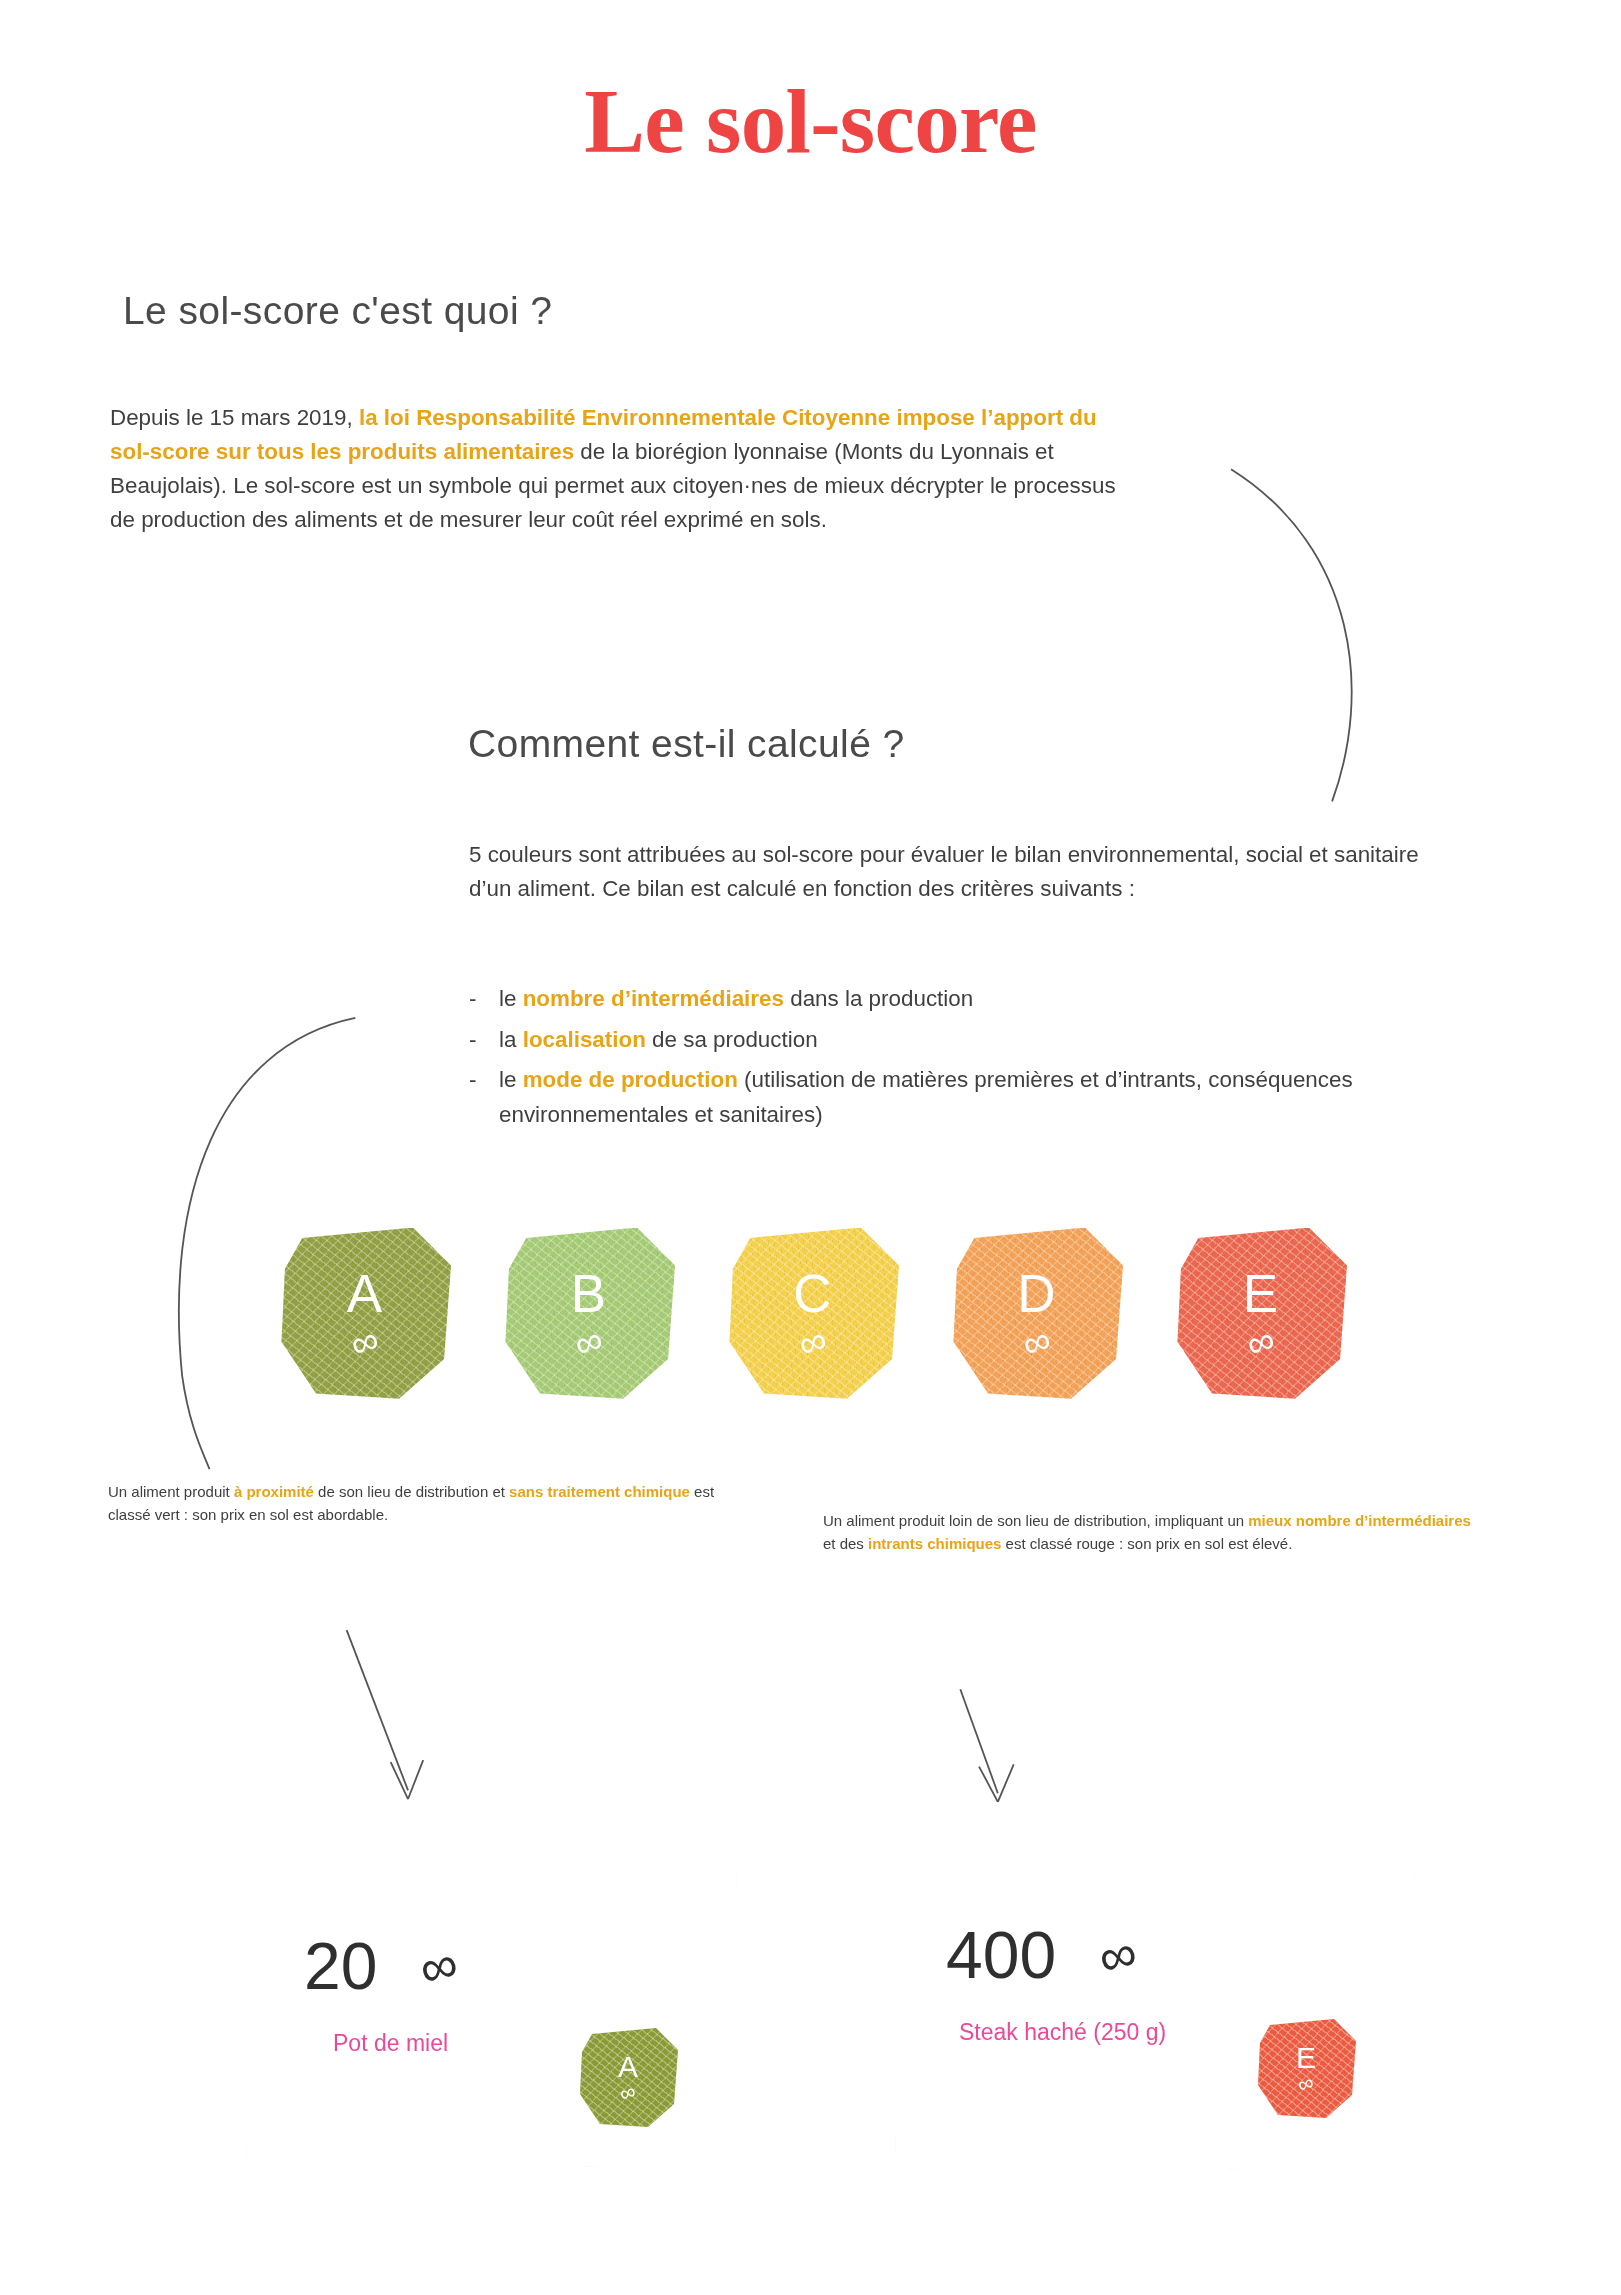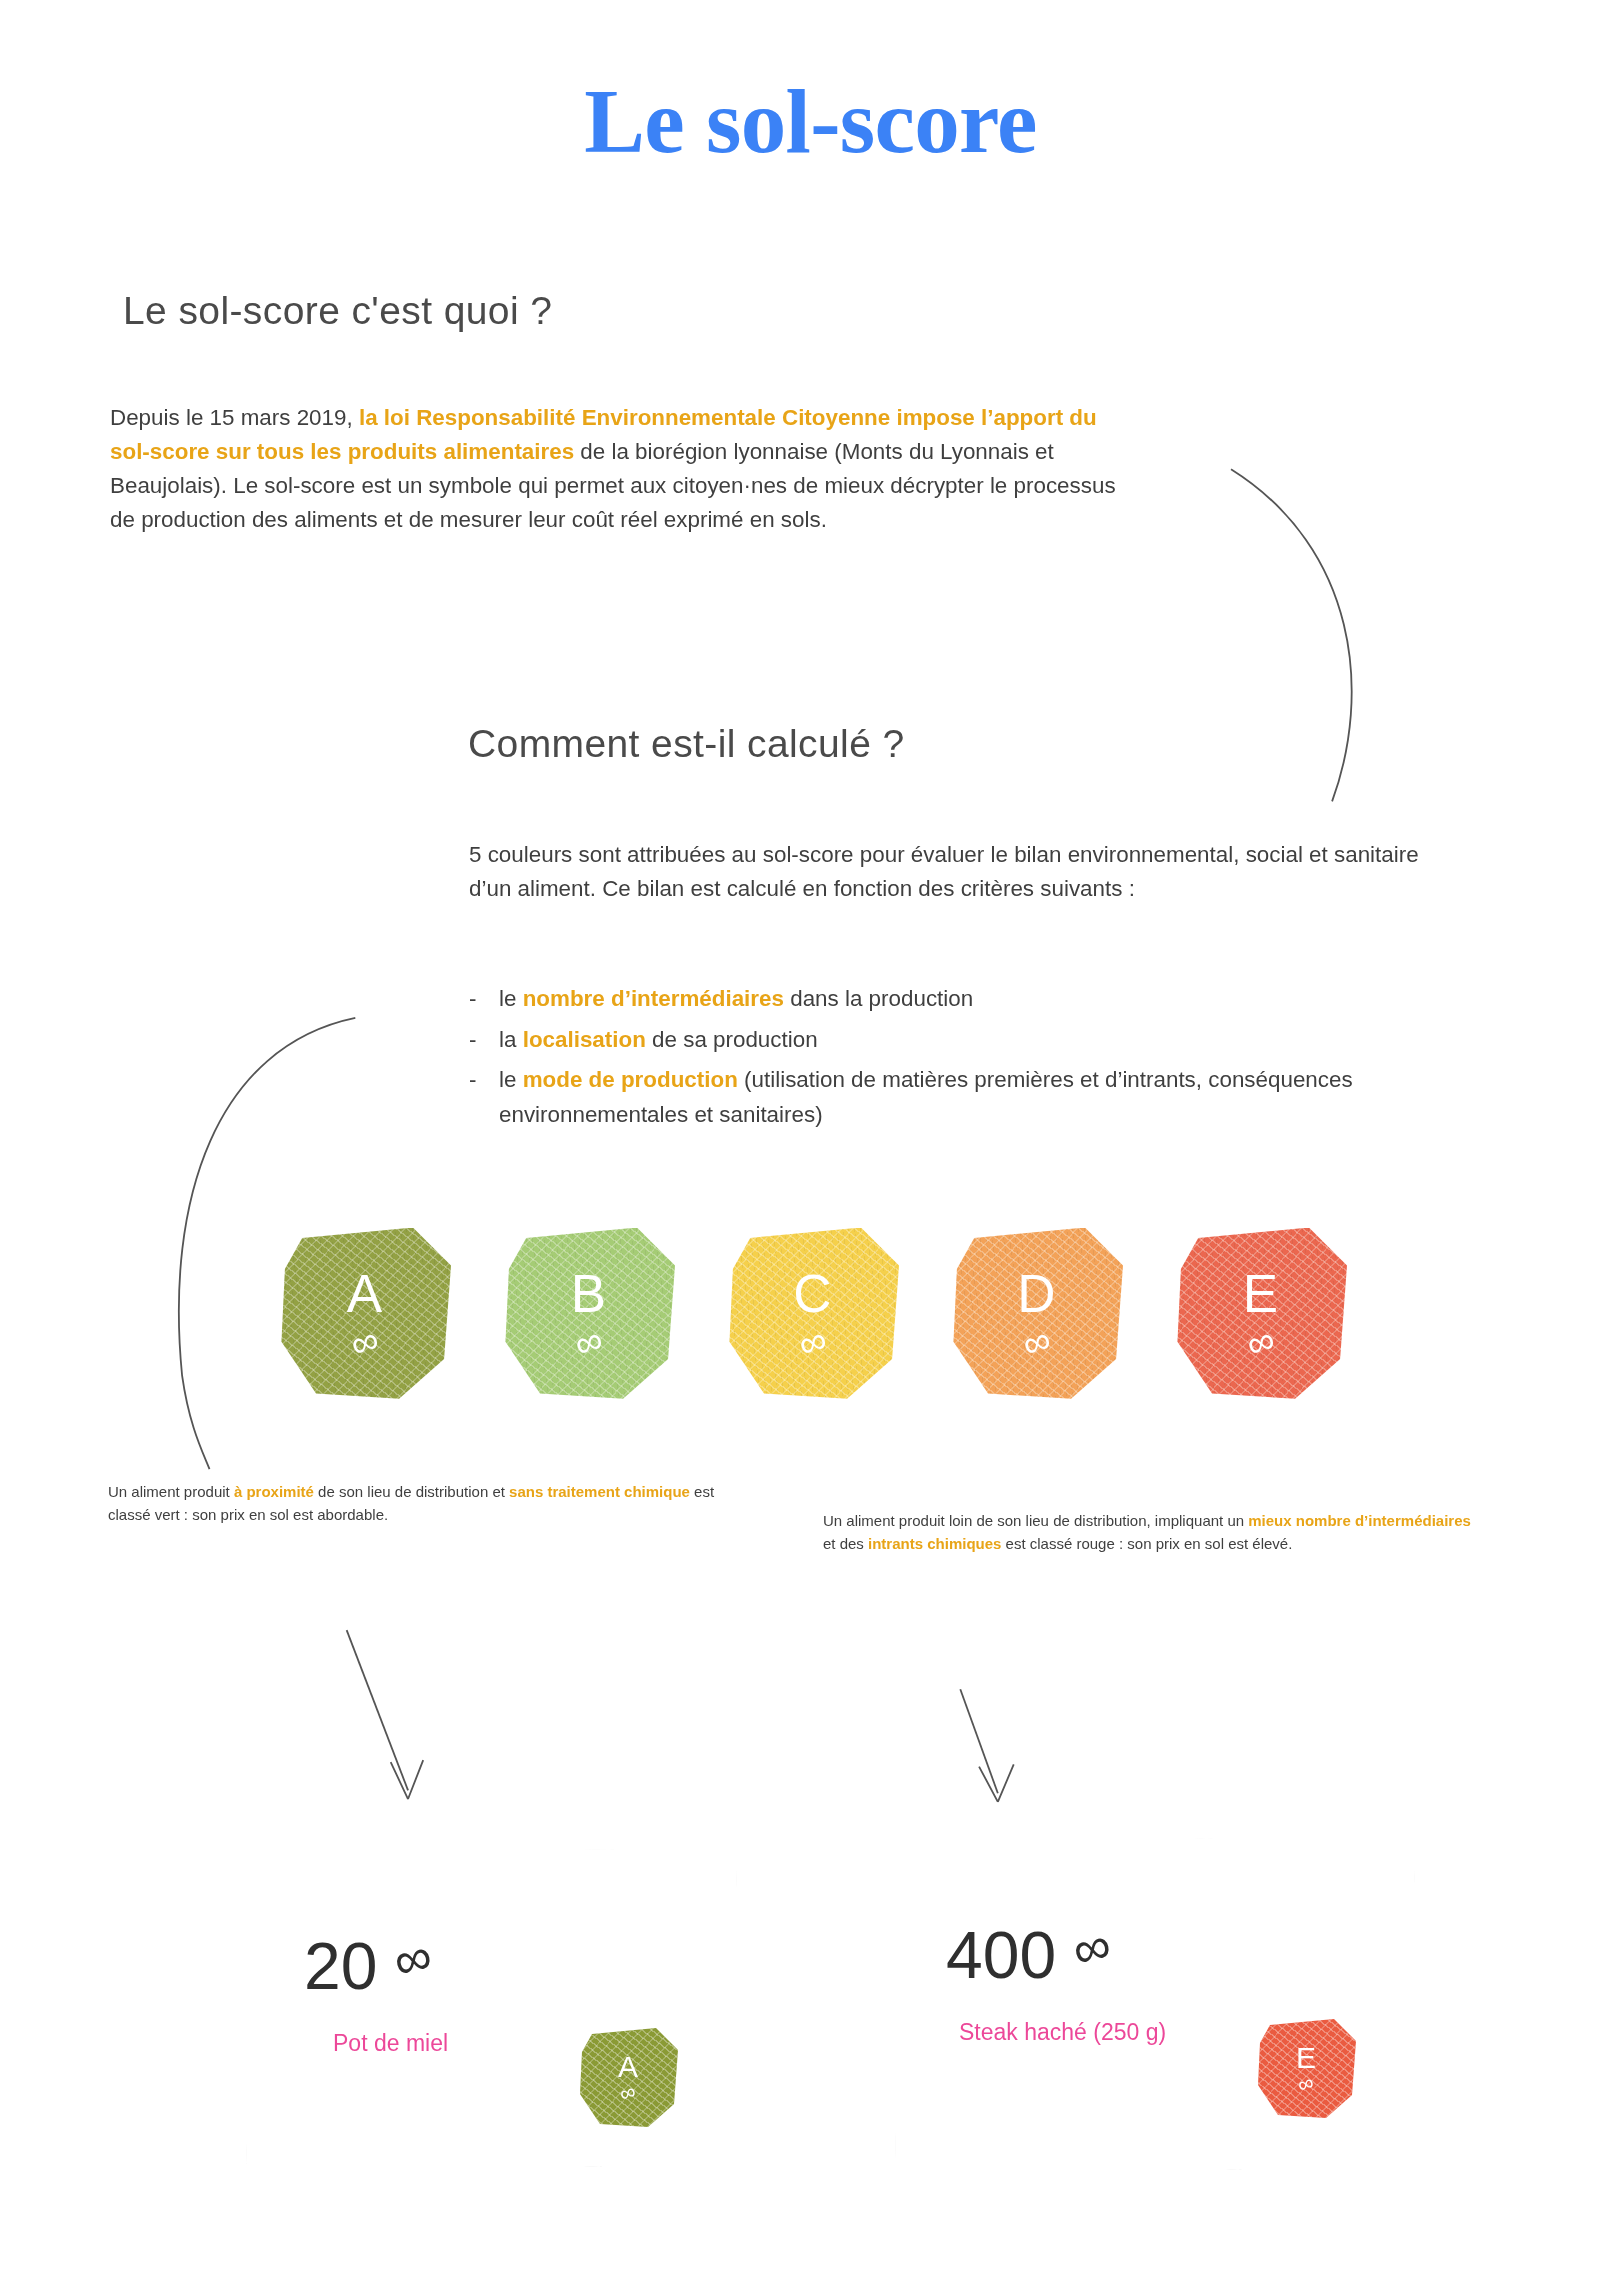--- a/index.html
+++ b/index.html
@@ -20,21 +20,21 @@
   .title {
     position: absolute;
     top: 69px;
     left: 0;
     width: 100%;
     text-align: center;
     font-family: "Liberation Serif", serif;
     font-weight: bold;
     font-size: 91px;
     letter-spacing: -0.7px;
-    color: #3b82f6;
+    color: #ef4444;
   }
 
   
   .h2 {
     position: absolute;
     font-size: 39px;
     font-weight: 400;
     color: #4a4a4a;
     letter-spacing: 0.4px;
   }
@@ -145,23 +145,25 @@
     top: 1849px; left: 246px; width: 491px; height: 318px;
     clip-path: polygon(3% 4%, 74% 0%, 100% 7%, 97% 86%, 72% 100%, 30% 96%, 0% 99%);
   }
   #card-right {
     top: 1838px; left: 895px; width: 520px; height: 332px;
     clip-path: polygon(2% 7%, 60% 0%, 100% 10%, 96% 88%, 66% 100%, 26% 95%, 0% 97%);
   }
   .card .score-line {
     position: absolute;
     display: flex;
+    align-items: center;
     font-size: 66px;
     color: #2f2f2f;
     font-weight: 400;
+    gap: 24px;
   }
   .card .score-line .inf {
     font-size: 52px;
     margin-left: 19px;
     transform: rotate(-14deg);
   }
   .card .prod-name {
     position: absolute;
     font-size: 23px;
     color: #ec4899;

